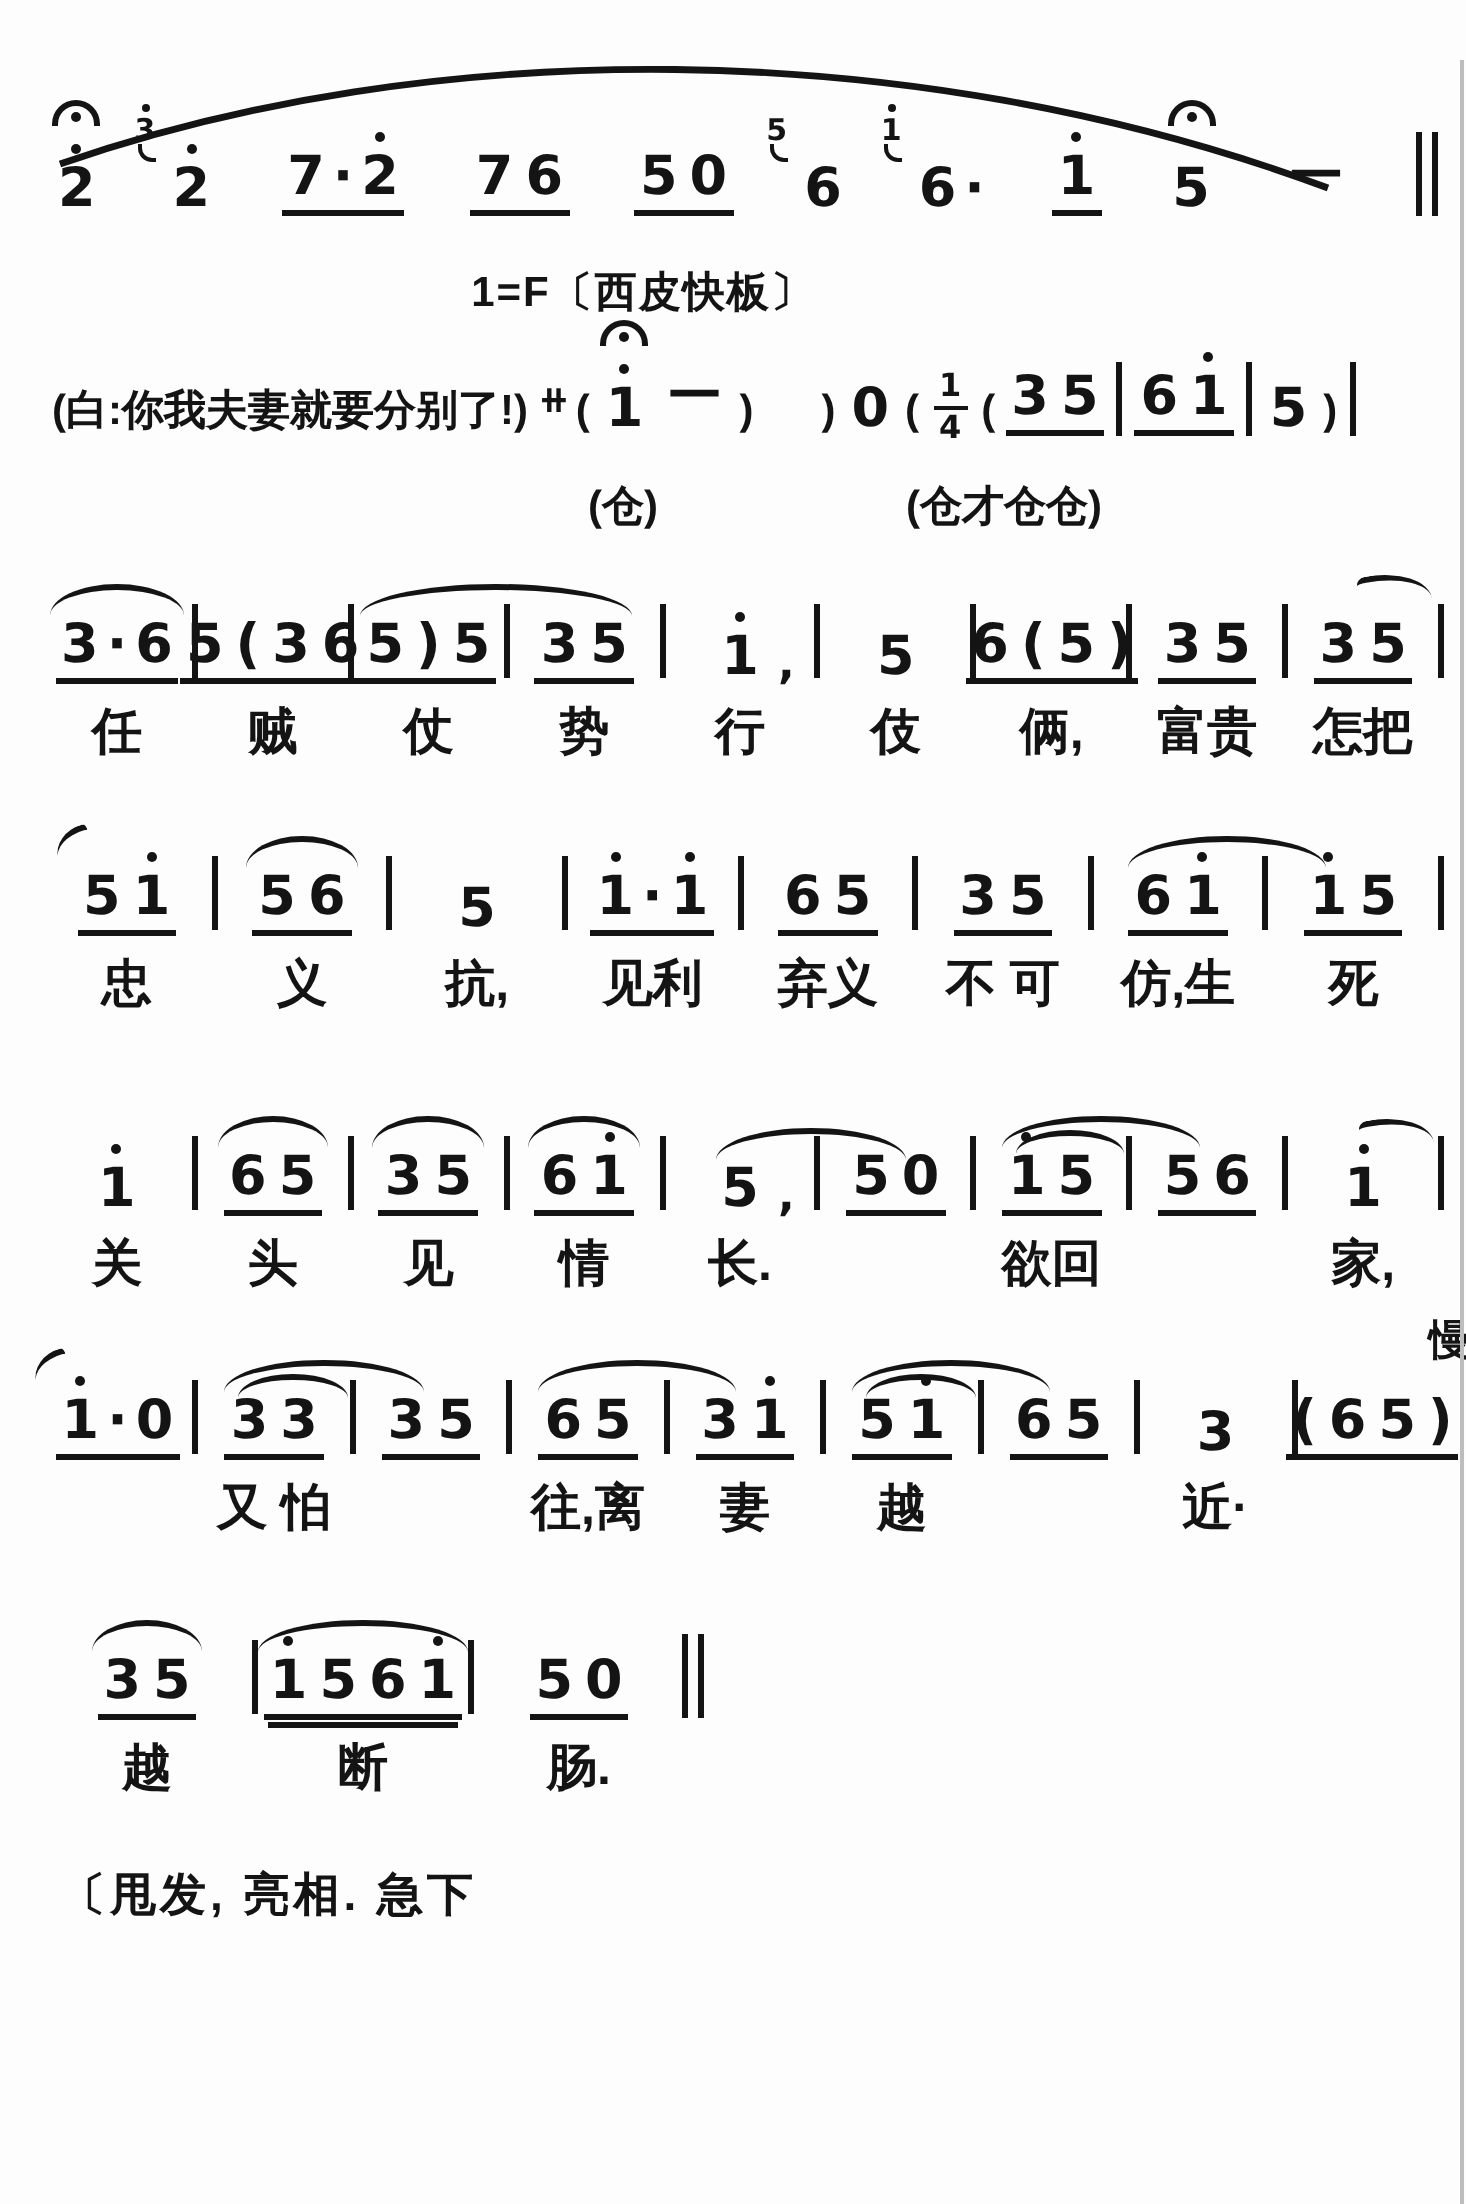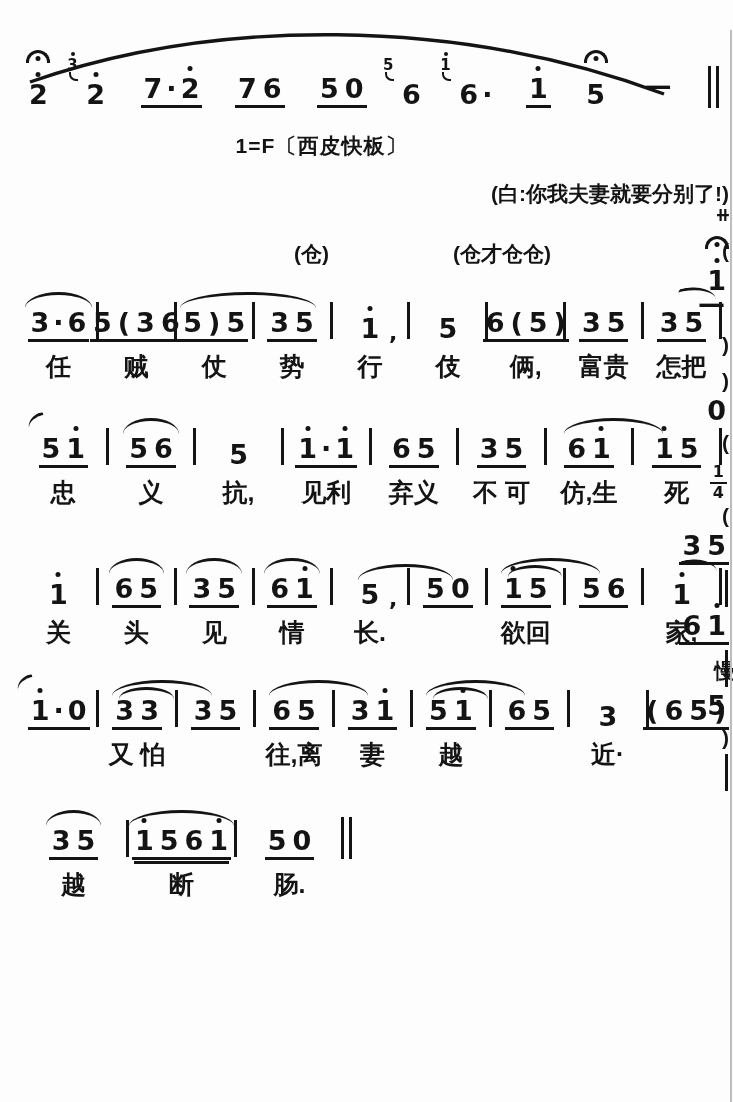--- a/index.html
+++ b/index.html
@@ -6,21 +6,21 @@
   #page{position:relative;width:733px;height:1102px;background:#fdfdfd;overflow:hidden;
         font-family:"DejaVu Sans","Liberation Sans",sans-serif;color:#141414;}
   .cjk{font-family:"Liberation Sans","DejaVu Sans",sans-serif;font-weight:700;}
 
   
   .toparc{position:absolute;left:24px;top:26px;}
 
   
   .sysline{position:absolute;left:22px;right:10px;display:flex;align-items:flex-end;}
   .sys-intro{top:66px;justify-content:space-between;padding:0 4px;}
-  .sys-dialogue{top:180px;left:26px;right:4px;gap:5px;flex-direction:column;}
+  .sys-dialogue{top:180px;left:26px;right:16px;gap:5px;}
   .sys-perc{top:240px;left:294px;right:auto;gap:50px;}
   .sys-v1{top:284px;}
   .sys-v2{top:410px;}
   .sys-v3{top:550px;}
   .sys-v4{top:672px;}
   .sys-v5{top:802px;right:auto;width:330px;}
 
   .keyline{position:absolute;top:132px;left:0;width:100%;text-align:center;
            font-size:21px;letter-spacing:1px;transform:translateX(-45px);}
 
@@ -724,17 +724,18 @@
           </div>
           <div class="lyr cjk">肠.</div>
         </div>
         <span class="bar2">
           <span class="b"></span>
           <span class="b"></span>
         </span>
       </div>
     </div>
 
+  <div class="stage cjk">〔甩发, 亮相. 急下</div>
 
 
 
   <div class="edge"></div>
 </div>
 
 </body></html>

